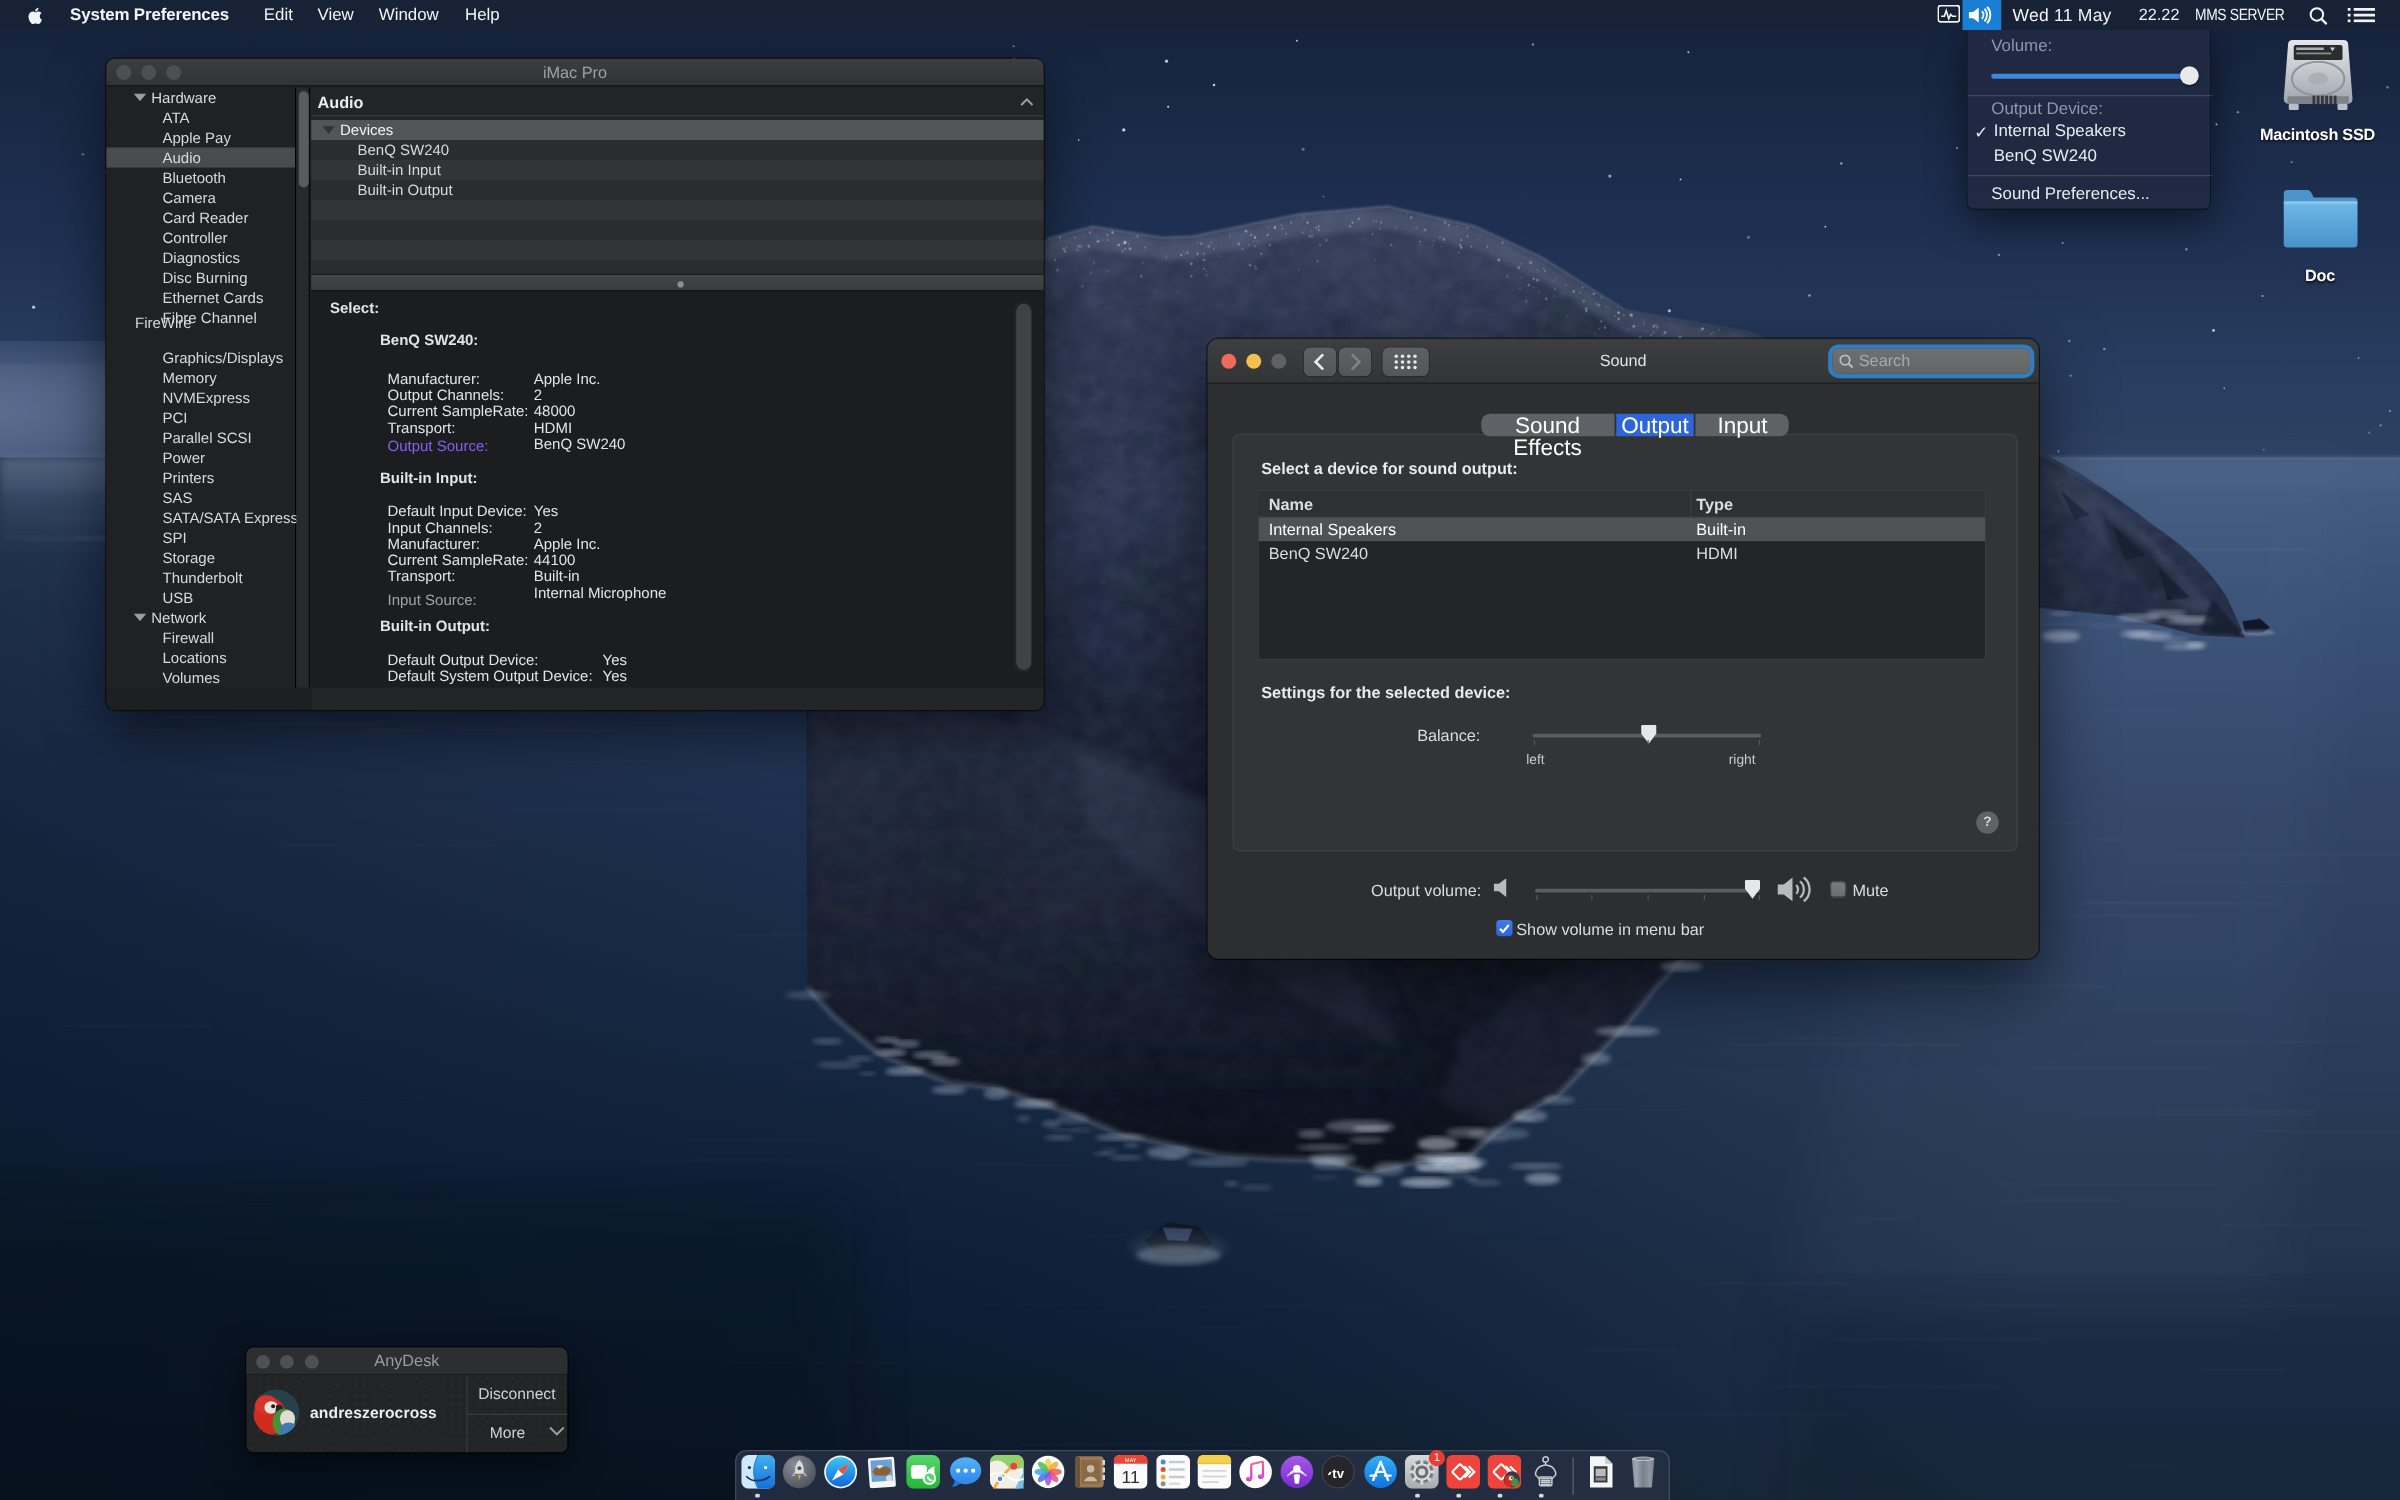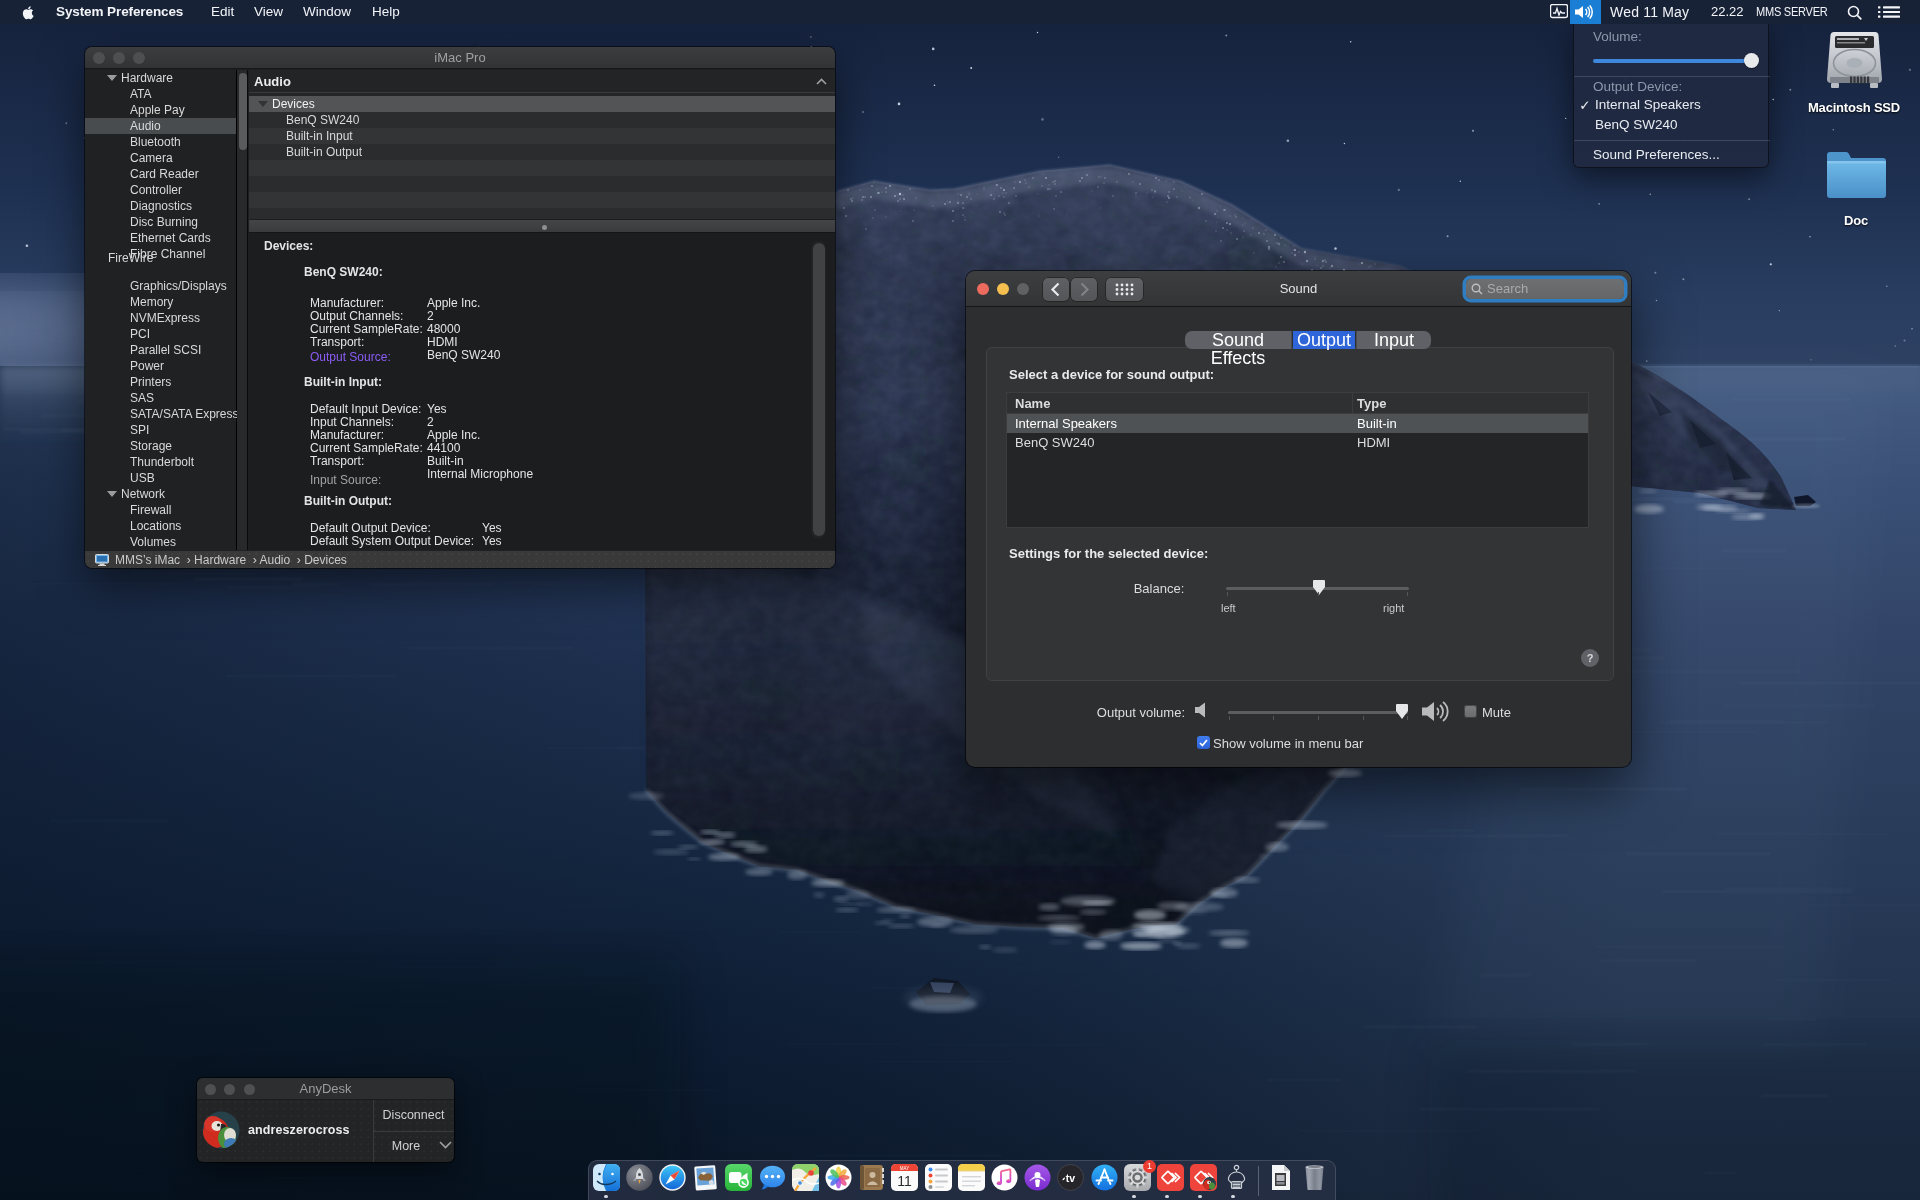--- a/index.html
+++ b/index.html
@@ -976,21 +976,21 @@
     <div class="row" style="top:97px;background:#2a2c2d;"><span style="margin-left:37px;">Built-in Output</span></div>
     <div class="row" style="top:81px;background:#323435;"><span style="margin-left:37px;">Built-in Input</span></div>
     <div class="row" style="top:113px;background:#323435;"></div>
     <div class="row" style="top:129px;background:#2a2c2d;"></div>
     <div class="row" style="top:145px;background:#323435;"></div>
     <div class="row" style="top:161px;background:#2a2c2d;"></div>
     <div class="splitbar">
         <div style="position:absolute;left:50%;top:5px;width:5px;height:5px;border-radius:50%;background:#8e8f90;"></div>
       </div>
     <div class="detail">
-        <div class="dline" style="left:15px;top:6px;font-weight:bold;color:#e3e4e5;">Devices:</div>
+        <div class="dline" style="left:15px;top:6px;font-weight:bold;color:#e3e4e5;">Select:</div>
       <div class="dline" style="left:55px;top:32px;font-weight:bold;color:#e3e4e5;">BenQ SW240:</div>
       <div class="dline" style="left:61px;top:63px;font-weight:normal;color:#e3e4e5;">Manufacturer:</div>
       <div class="dline" style="left:178px;top:63px;font-weight:normal;color:#e3e4e5;">Apple Inc.</div>
       <div class="dline" style="left:61px;top:76px;font-weight:normal;color:#e3e4e5;">Output Channels:</div>
       <div class="dline" style="left:178px;top:76px;font-weight:normal;color:#e3e4e5;">2</div>
       <div class="dline" style="left:61px;top:89px;font-weight:normal;color:#e3e4e5;">Current SampleRate:</div>
       <div class="dline" style="left:178px;top:89px;font-weight:normal;color:#e3e4e5;">48000</div>
       <div class="dline" style="left:61px;top:102px;font-weight:normal;color:#e3e4e5;">Transport:</div>
       <div class="dline" style="left:178px;top:102px;font-weight:normal;color:#e3e4e5;">HDMI</div>
       <div class="dline" style="left:61px;top:117px;font-weight:normal;color:#8b5cf6;">Output Source:</div>
@@ -1009,29 +1009,20 @@
       <div class="dline" style="left:61px;top:240px;font-weight:normal;color:#a3a3a3;">Input Source:</div>
       <div class="dline" style="left:178px;top:234px;font-weight:normal;color:#e3e4e5;">Internal Microphone</div>
       <div class="dline" style="left:55px;top:261px;font-weight:bold;color:#e3e4e5;">Built-in Output:</div>
       <div class="dline" style="left:61px;top:288px;font-weight:normal;color:#e3e4e5;">Default Output Device:</div>
       <div class="dline" style="left:233px;top:288px;font-weight:normal;color:#e3e4e5;">Yes</div>
       <div class="dline" style="left:61px;top:301px;font-weight:normal;color:#e3e4e5;">Default System Output Device:</div>
       <div class="dline" style="left:233px;top:301px;font-weight:normal;color:#e3e4e5;">Yes</div>
       </div>
     <div class="pscroll"></div>
       <div class="pthumb"></div>
-    <div class="statusbar">
-      <svg class="abs" style="left:10px;top:3px" width="14" height="12" viewBox="0 0 14 12">
-          <rect x="0.5" y="0.5" width="13" height="8.5" rx="1" fill="#78b7e8" stroke="#d6d7d8" stroke-width="1"></rect>
-          <rect x="2" y="2" width="10" height="5.5" fill="#2a6fb0"></rect>
-          <rect x="4.5" y="9.5" width="5" height="1.5" fill="#d6d7d8"></rect>
-          <rect x="3" y="11" width="8" height="1" fill="#d6d7d8"></rect>
-        </svg>
-      <span style="margin-left:30px;">MMS’s iMac &nbsp;› Hardware &nbsp;› Audio &nbsp;› Devices</span>
-    </div>
   </div>
 
   <div id="sound">
     <div class="titlebar"></div>
     <div class="tl" style="left:11px;top:12px;background:#ed6a5f;"></div>
     <div class="tl" style="left:31px;top:12px;background:#f5bf4f;"></div>
     <div class="tl" style="left:51px;top:12px;background:#606162;"></div>
     <div class="tbtn" style="left:77px;width:26px;">
         <svg style="position:absolute;left:7px;top:4px" width="11" height="15" viewBox="0 0 11 15">
           <path d="M8.5,1.5 L2.5,7.5 L8.5,13.5" stroke="#e8e9ea" stroke-width="2.2" fill="none"></path>

